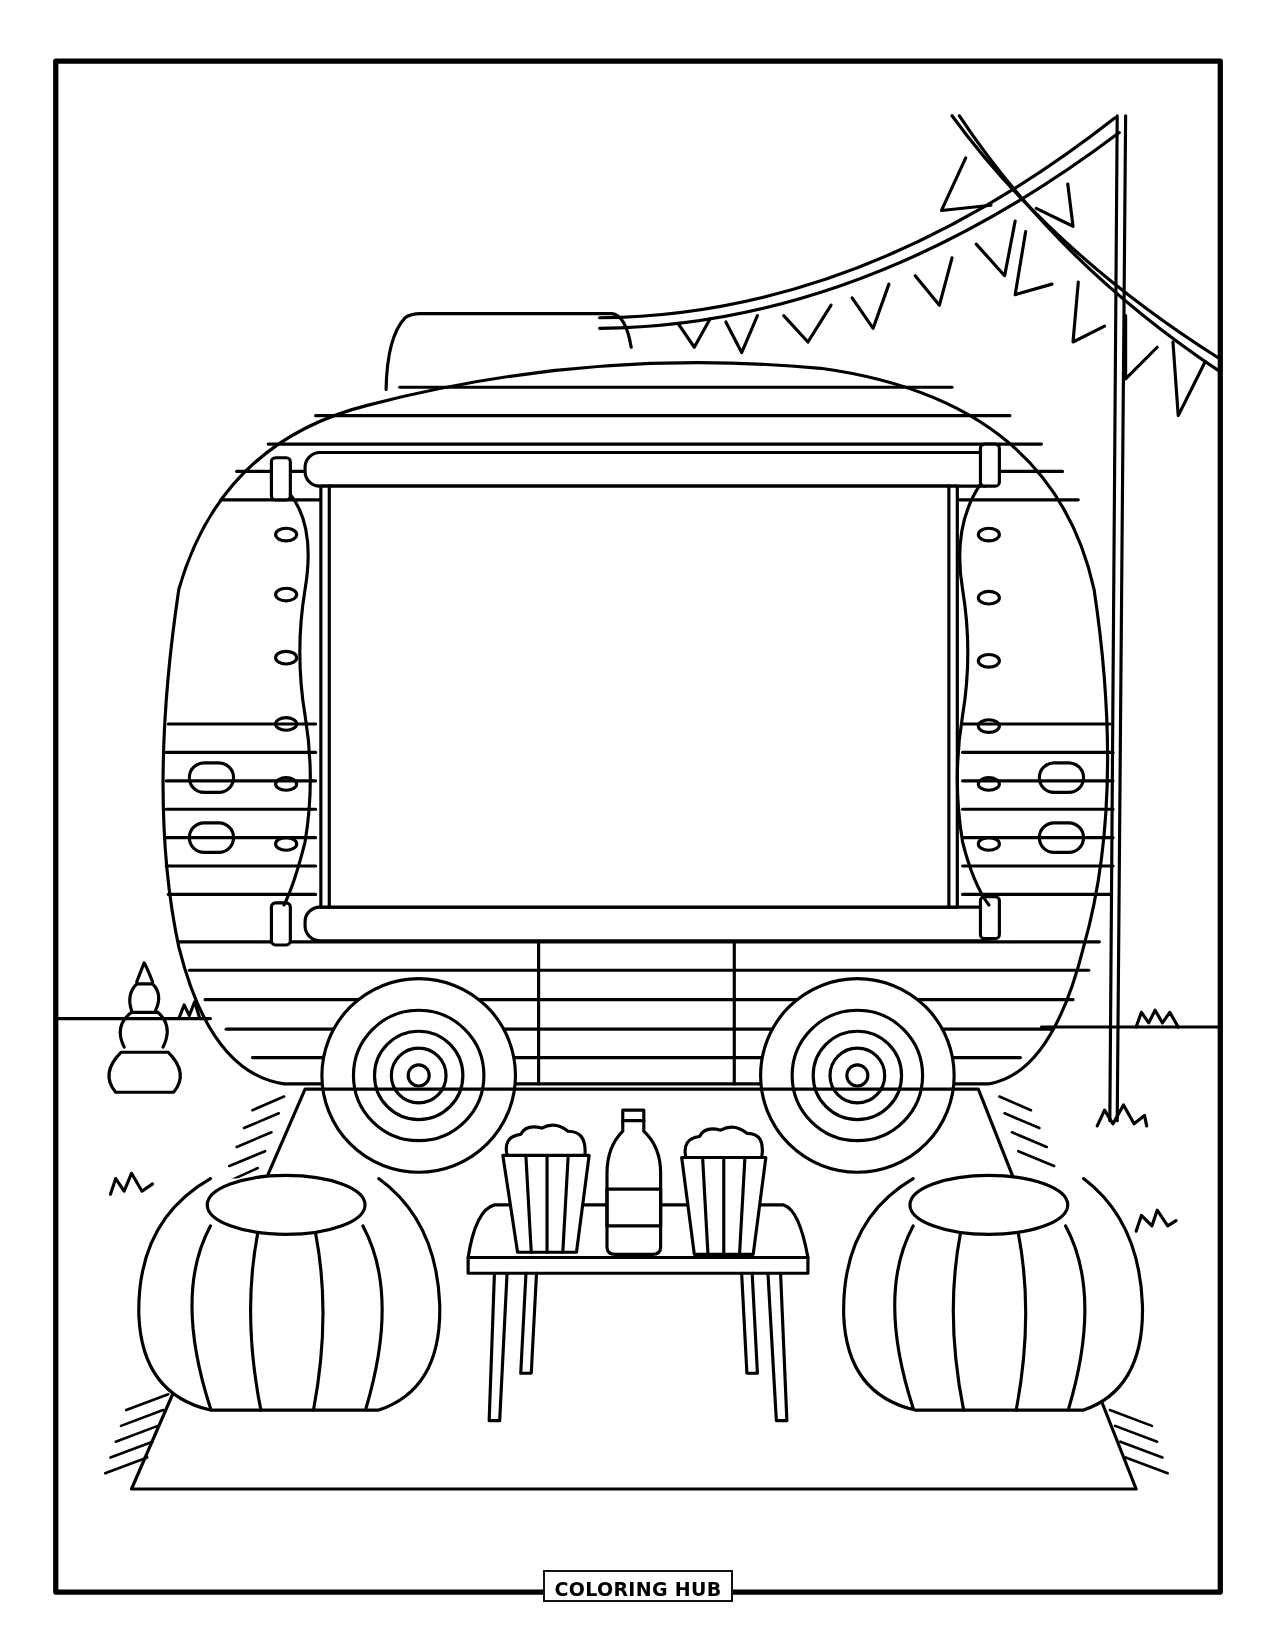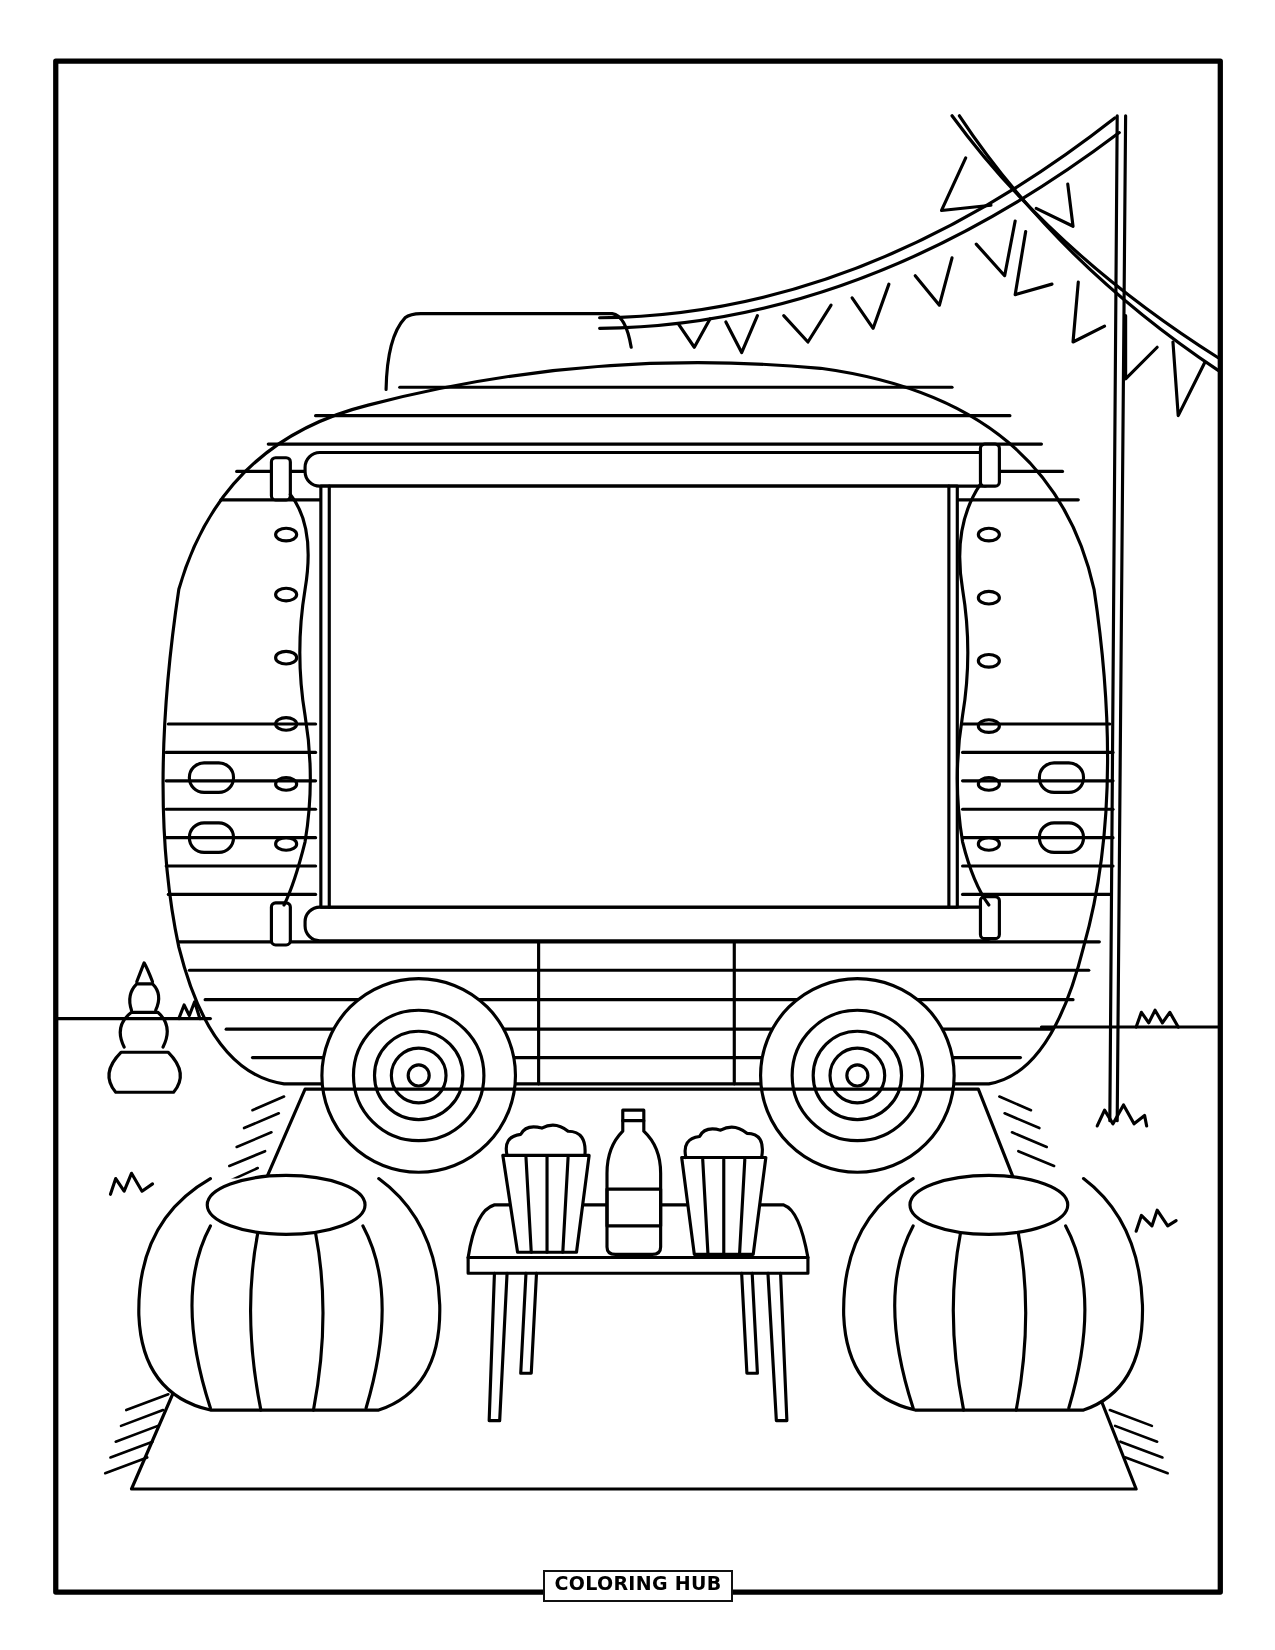--- a/index.html
+++ b/index.html
@@ -1,19 +1,19 @@
 <!DOCTYPE html>
 <html><head>
 <meta charset="utf-8">
 <style>
   html,body{margin:0;padding:0;background:#ffffff;}
   body{width:1275px;height:1650px;position:relative;overflow:hidden;font-family:"DejaVu Sans",sans-serif;}
   #art{position:absolute;left:0;top:0;width:1275px;height:1650px;}
   .brand{position:absolute;left:543px;top:1570px;width:190px;height:32px;background:#fff;border:2px solid #111;box-sizing:border-box;
-    display:flex;align-items:flex-start;justify-content:center;font-family:"DejaVu Sans",sans-serif;font-weight:bold;font-size:19px;color:#000;letter-spacing:0.3px;}
+    display:flex;align-items:flex-end;justify-content:center;font-family:"DejaVu Sans",sans-serif;font-weight:bold;font-size:19px;color:#000;letter-spacing:0.3px;}
 </style>
 </head>
 <body>
 
 <svg id="art" viewBox="0 0 1212 1568" preserveAspectRatio="none" xmlns="http://www.w3.org/2000/svg">
   <g fill="none" stroke="#000" stroke-width="3" stroke-linecap="round" stroke-linejoin="round">
 
     <rect x="53" y="58" width="1107" height="1455" stroke-width="5"></rect>
 
     <g>

